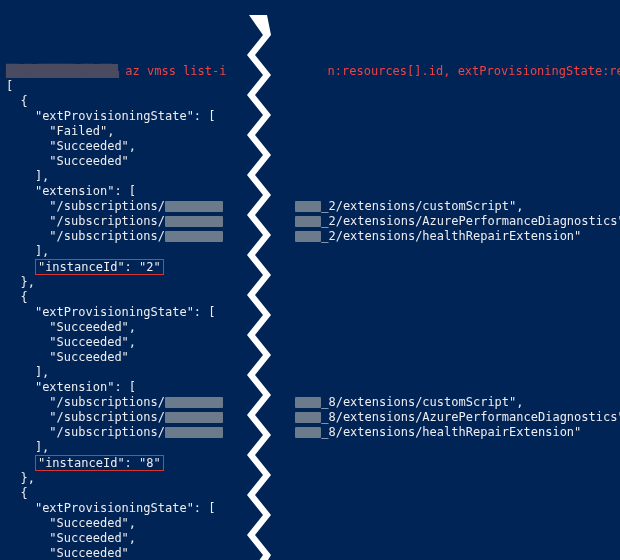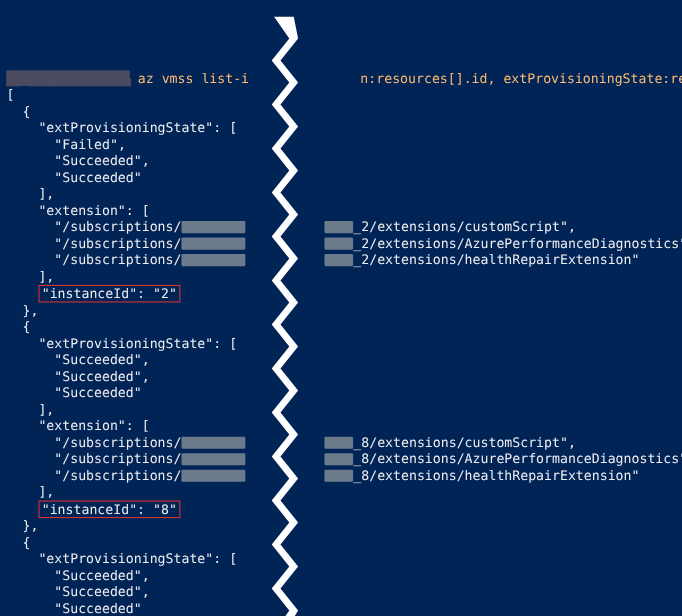--- a/index.html
+++ b/index.html
@@ -17,21 +17,21 @@
   }
   .terminal {
     padding: 4px 6px;
     position: relative;
   }
   .cmd-prefix {
     background: #4a4a60;
     color: #4a4a60;
     letter-spacing: -1px;
   }
-  .cmd-text { color: #fdba74; }
+  .cmd-text { color: #ef4444; }
   .redact {
     display: inline-block;
     background: #6b7b8c;
     color: transparent;
     vertical-align: -2px;
     height: 11px;
     border-radius: 1px;
   }
   .highlight {
     border: 1.5px solid #d63333;

